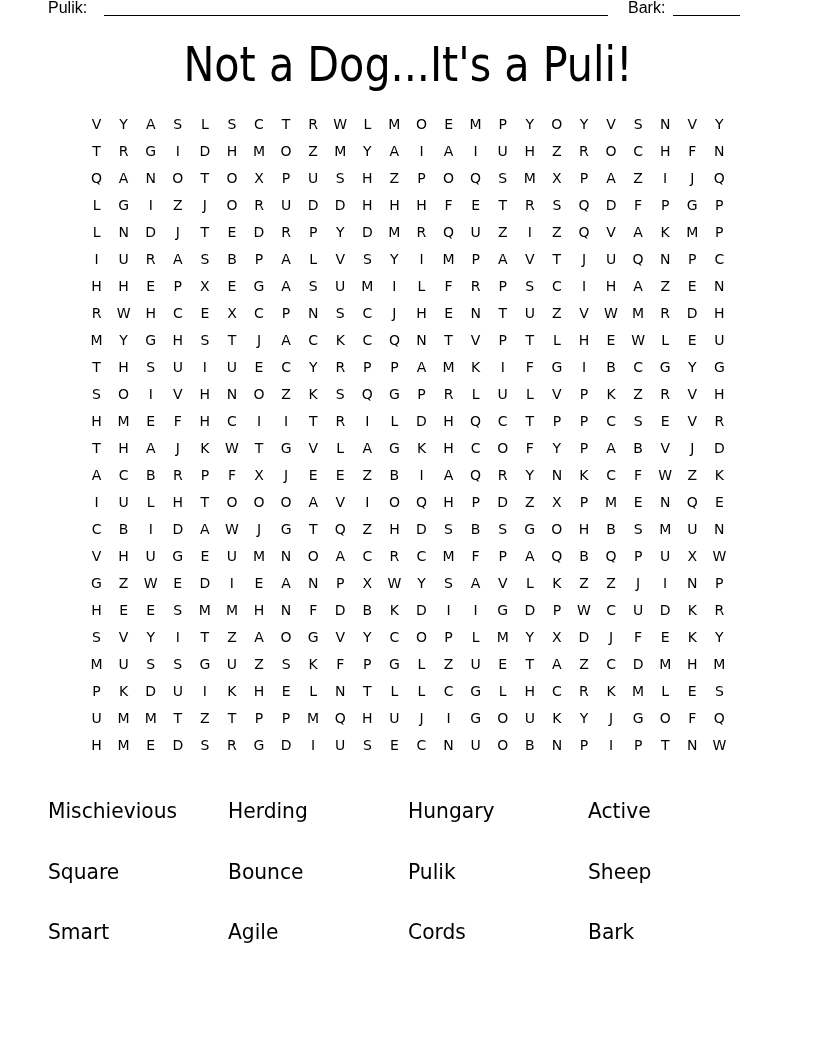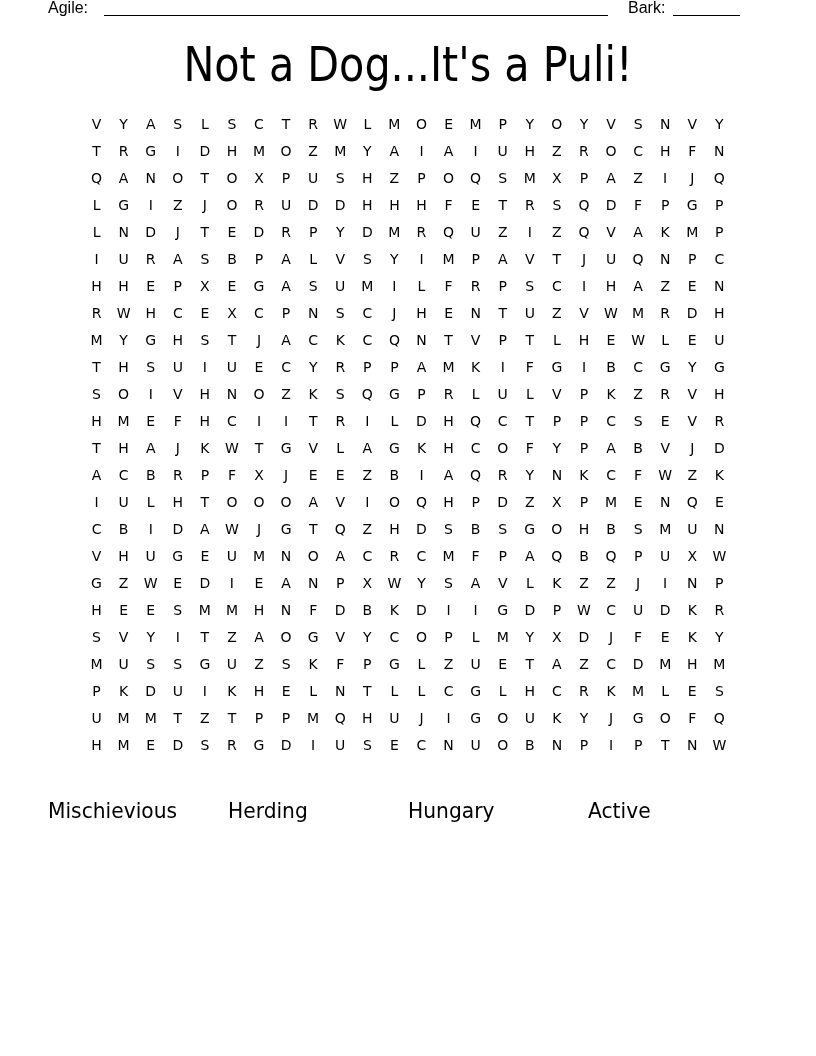--- a/index.html
+++ b/index.html
@@ -14,21 +14,21 @@
   .grid-row { display:flex; height:27px; }
   .cell { width:27.1px; text-align:center; font-family:"DejaVu Sans", sans-serif; font-size:14px; line-height:22px; }
   .words { position:absolute; top:780px; left:48px; width:720px; }
   .word-row { display:flex; height:44.5px;margin-top:16px; }
   .word { width:180px; font-family:"DejaVu Sans", sans-serif; font-size:22px; line-height:30px; transform:scaleX(0.92); transform-origin:left; }
 </style>
 </head>
 <body>
 
 <div class="header">
-  <span class="name-label">Agile:</span>
+  <span class="name-label">Pulik:</span>
   <div class="name-line"></div>
   <span class="date-label">Bark:</span>
   <div class="date-line"></div>
 </div>
 
 <div class="title">Not a Dog...It's a Puli!</div>
 
 <div class="grid" id="grid">
     <div class="grid-row">
       <span class="cell">V</span>
@@ -656,13 +656,25 @@
     </div>
   </div>
 
 <div class="words" id="words">
     <div class="word-row">
       <span class="word">Mischievious</span>
       <span class="word">Herding</span>
       <span class="word">Hungary</span>
       <span class="word">Active</span>
     </div>
+    <div class="word-row">
+      <span class="word">Square</span>
+      <span class="word">Bounce</span>
+      <span class="word">Pulik</span>
+      <span class="word">Sheep</span>
+    </div>
+    <div class="word-row">
+      <span class="word">Smart</span>
+      <span class="word">Agile</span>
+      <span class="word">Cords</span>
+      <span class="word">Bark</span>
+    </div>
   </div>
 
 </body></html>

